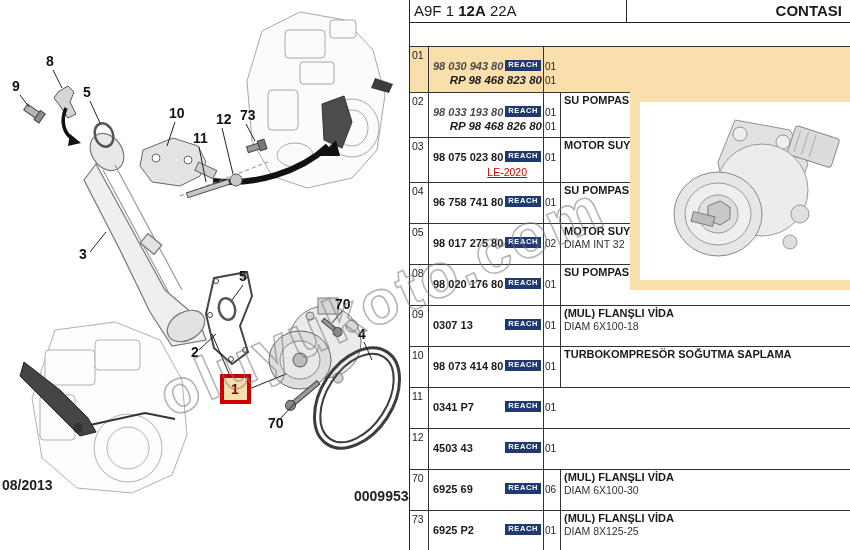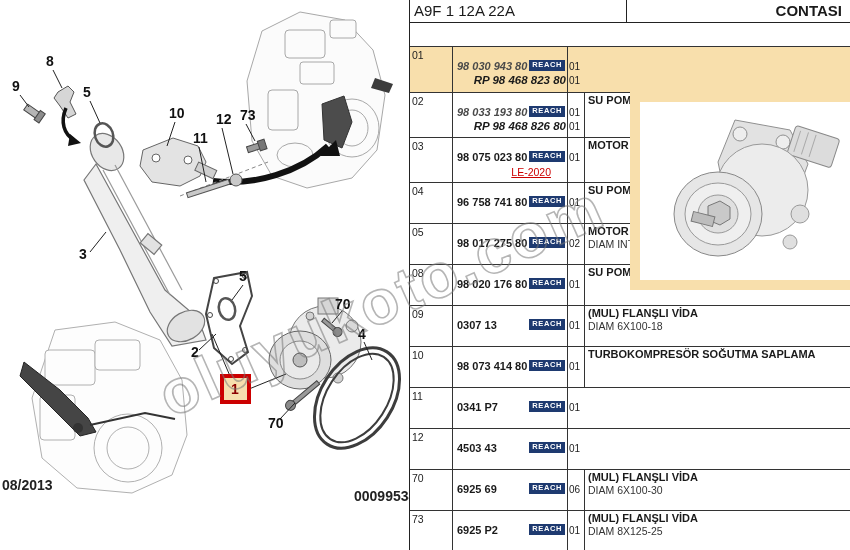--- a/index.html
+++ b/index.html
@@ -14,31 +14,31 @@
   
   #watermark{position:absolute;left:140px;top:240px;width:600px;height:90px;z-index:5;
     transform:rotate(-24deg);font-size:62px;font-weight:bold;letter-spacing:3px;
     color:transparent;-webkit-text-stroke:1.6px rgba(120,120,120,.55);
     pointer-events:none;white-space:nowrap;}
   
   #table-panel{position:absolute;left:409px;top:0;width:441px;height:550px;
     border-left:1px solid #222;z-index:2;background:#fff;}
   #cat-header{position:relative;height:22px;border-bottom:1px solid #222;font-size:15px;}
   #cat-code{position:absolute;left:4px;top:2px;}
-  #cat-code .b{font-weight:normal;}
+  #cat-code .b{font-weight:bold;}
   #cat-title{position:absolute;right:9px;top:2px;font-weight:bold;}
   #header-divider{position:absolute;left:216px;top:0;width:0;height:22px;border-left:1px solid #222;}
   #rows{position:absolute;left:0;top:46px;right:0;border-top:1px solid #333;
         border-bottom:1px solid #333;}
   .row{position:relative;display:flex;border-bottom:1px solid #333;background:#fff;}
   .row:last-child{border-bottom:none;}
   .row.h2{height:40px;} .row.h3{height:44px;} .row.first{height:45px;}
   .row.hl{background:var(--hl);}
   .c-ref{width:16px;font-size:10.5px;padding:2px 0 0 2px;color:#222;}
-  .c-part{width:114px;position:relative;border-left:1px solid #333;margin-left:24px;}
+  .c-part{width:114px;position:relative;border-left:1px solid #333;}
   .pn{position:absolute;left:4px;top:13px;font-weight:bold;font-size:11px;white-space:nowrap;}
   .pn.superseded{font-style:italic;color:#4a4a4a;}
   .reach{position:absolute;right:2px;top:13px;background:var(--reach);color:#fff;
          font-size:7.5px;font-weight:bold;padding:1px 3px 2px;letter-spacing:.6px;line-height:1;}
   .rp{position:absolute;right:1px;top:27px;font-weight:bold;font-style:italic;font-size:11.5px;white-space:nowrap;}
   .note{position:absolute;right:16px;top:28px;color:var(--red);font-size:10.5px;text-decoration:underline;}
   .c-qty{width:16px;border-left:1px solid #333;position:relative;font-size:10px;color:#222;}
   .q1{position:absolute;left:1px;top:14px;} .q2{position:absolute;left:1px;top:28px;}
   .c-desc{flex:1;border-left:1px solid #333;position:relative;}
   .dtitle{position:absolute;left:3px;top:1px;font-weight:bold;font-size:11px;white-space:nowrap;}

